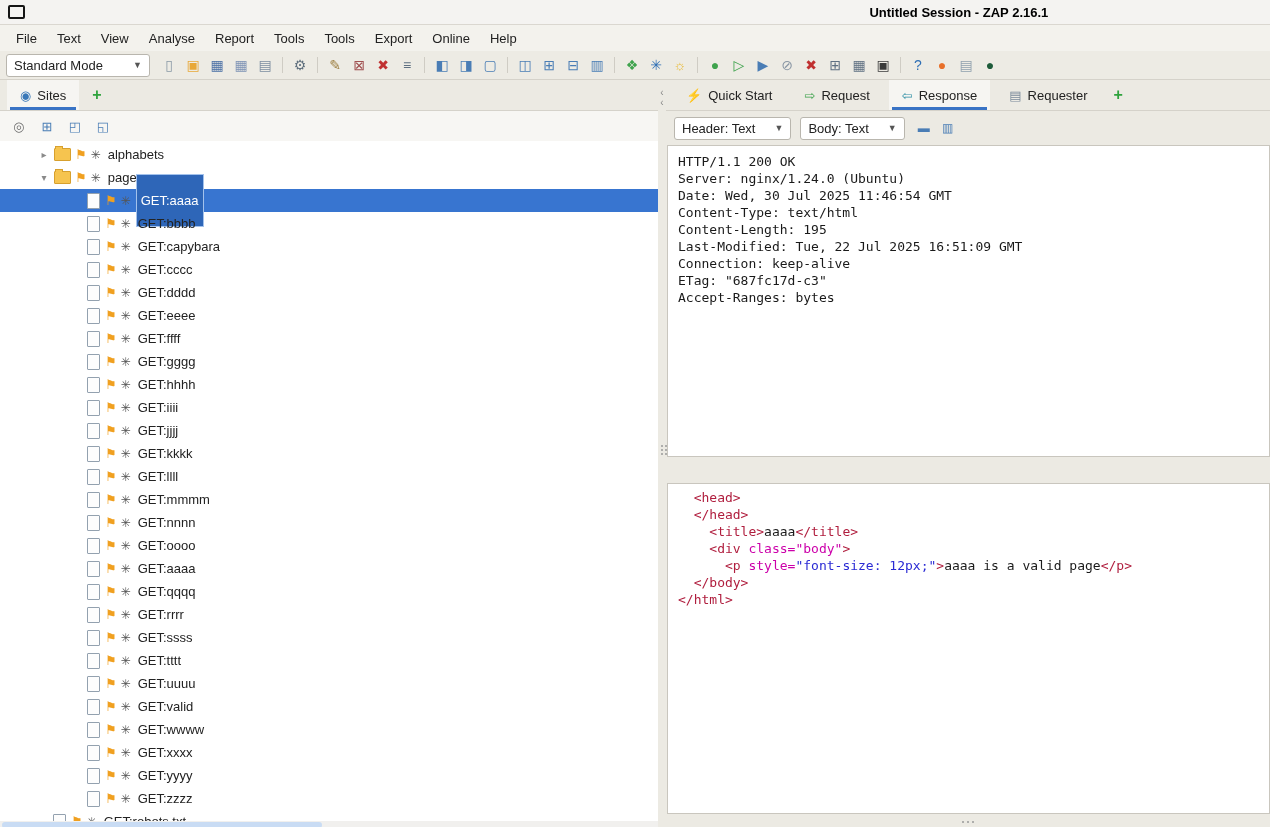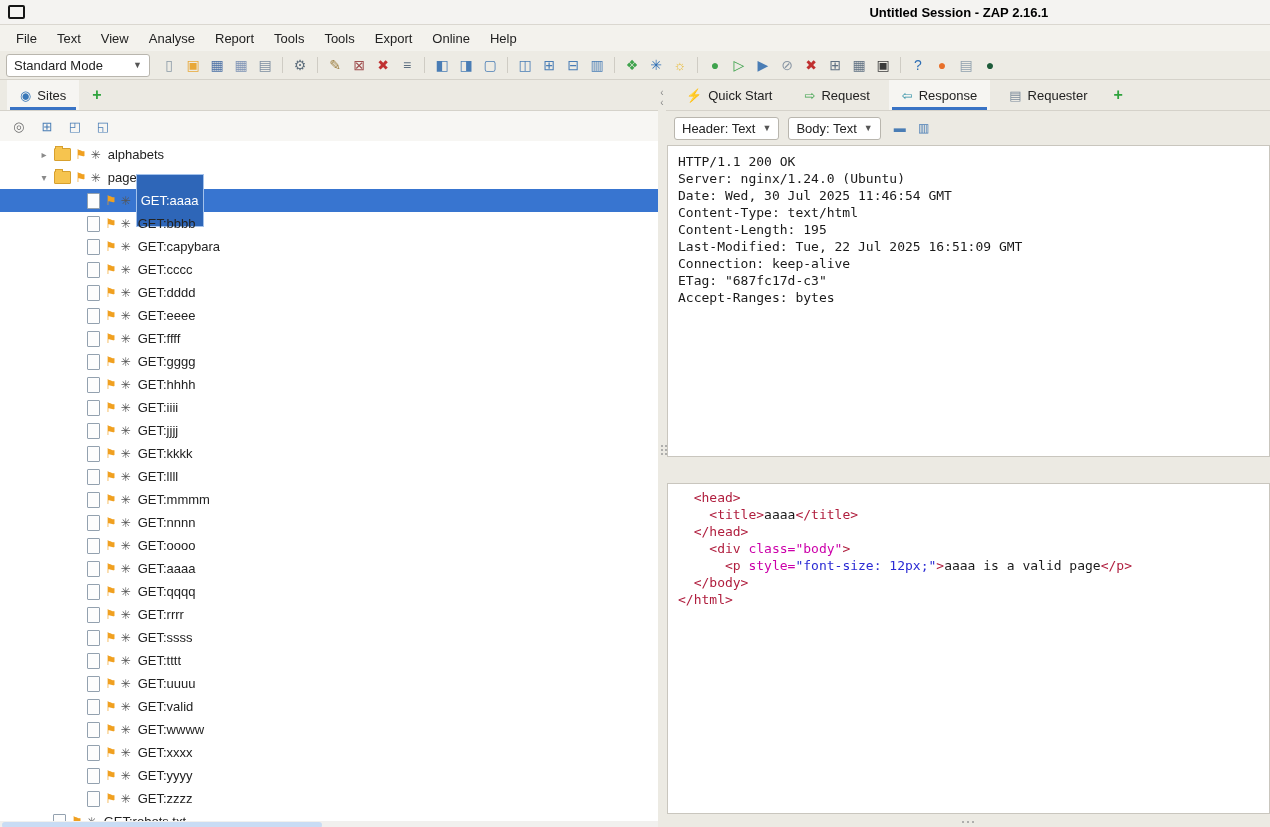--- a/index.html
+++ b/index.html
@@ -34,21 +34,21 @@
   .file-icon{width:11px;height:14px;background:#FDFDFD;border:1px solid #93A1AF;border-radius:1px;margin:0 3px 0 1px;flex:none}
   .folder-icon{width:15px;height:11px;background:#F6C44F;border:1px solid #D7A02E;border-radius:1px;margin:0 2px;position:relative;flex:none}
   .folder-icon::before{content:"";position:absolute;left:0;top:-3px;width:6px;height:2px;background:#F6C44F;border:1px solid #D7A02E;border-bottom:none}
   .flag{color:#F0A020;font-size:13px;margin:0 2px;flex:none}
   .spider{color:#555;font-size:12px;margin:0 5px 0 2px;flex:none}
   .lbl{padding:1px 2px}
   .sel-lbl{background:#2E66B8;border:1px solid #A3C2EC;padding:18px 4px;color:#fff}
   .hscroll{height:8px;background:#F1F0EE;position:relative;flex:none}
   .hthumb{position:absolute;left:2px;top:1px;height:6px;width:320px;background:#C9DCF4;border-radius:3px}
   .resp-toolbar{height:34px;display:flex;align-items:center;gap:9px;padding-left:8px;flex:none}
-  .combo{height:21px;background:#fff;border:1px solid #B9B6AE;border-radius:3px;display:flex;align-items:center;gap:7px;padding:0 7px}
+  .combo{height:21px;background:#fff;border:1px solid #B9B6AE;border-radius:3px;display:flex;align-items:center;gap:19px;padding:0 7px}
   .vt-btn{width:20px;height:20px;display:flex;align-items:center;justify-content:center;font-size:12px;border:none;background:transparent;padding:0}
   .pane{margin-left:1px;background:#fff;border:1px solid #C9C6BE;font-family:"DejaVu Sans Mono","Liberation Mono",monospace;font-size:13px;line-height:17px;color:#1A1A1A;overflow:hidden}
   .header-pane{height:296px;padding:7px 10px;flex:none}
   .body-pane{flex:1;padding:5px 10px}
   .hsplit{height:26px;position:relative;flex:none}
   .grip-v{position:absolute;left:-5px;top:-12px;width:2px;height:2px;border-radius:50%;background:#9A9A9A;
           box-shadow:4px 0 0 #9A9A9A,0 4px 0 #9A9A9A,4px 4px 0 #9A9A9A,0 8px 0 #9A9A9A,4px 8px 0 #9A9A9A}
   .bottom-strip{height:15px;display:flex;align-items:center;justify-content:center;flex:none}
   .grip-h{width:2px;height:2px;border-radius:50%;background:#9A9A9A;box-shadow:5px 0 0 #9A9A9A,10px 0 0 #9A9A9A;margin-right:10px}
   .code-line{white-space:pre}
@@ -484,22 +484,22 @@
         <div class="code-line">Last-Modified: Tue, 22 Jul 2025 16:51:09 GMT</div>
         <div class="code-line">Connection: keep-alive</div>
         <div class="code-line">ETag: "687fc17d-c3"</div>
         <div class="code-line">Accept-Ranges: bytes</div>
       </div>
     <div class="hsplit">
       <div class="grip-v"></div>
     </div>
     <div class="pane body-pane" id="body-code">
         <div class="code-line"><span class="sg-txt">  </span><span class="sg-tag">&lt;head&gt;</span></div>
+        <div class="code-line"><span class="sg-txt">  </span><span class="sg-tag">&lt;/head&gt;</span></div>
         <div class="code-line"><span class="sg-txt">    </span><span class="sg-tag">&lt;title&gt;</span><span class="sg-txt">aaaa</span><span class="sg-tag">&lt;/title&gt;</span></div>
-        <div class="code-line"><span class="sg-txt">  </span><span class="sg-tag">&lt;/head&gt;</span></div>
         <div class="code-line"><span class="sg-txt">    </span><span class="sg-tag">&lt;div </span><span class="sg-attr">class=</span><span class="sg-attr">"body"</span><span class="sg-tag">&gt;</span></div>
         <div class="code-line"><span class="sg-txt">      </span><span class="sg-tag">&lt;p </span><span class="sg-attr">style=</span><span class="sg-val">"font-size: 12px;"</span><span class="sg-tag">&gt;</span><span class="sg-txt">aaaa is a valid page</span><span class="sg-tag">&lt;/p&gt;</span></div>
         <div class="code-line"><span class="sg-txt">  </span><span class="sg-tag">&lt;/body&gt;</span></div>
         <div class="code-line"><span class="sg-tag">&lt;/html&gt;</span></div>
       </div>
     <div class="bottom-strip">
       <div class="grip-h"></div>
     </div>
   </div>
 

